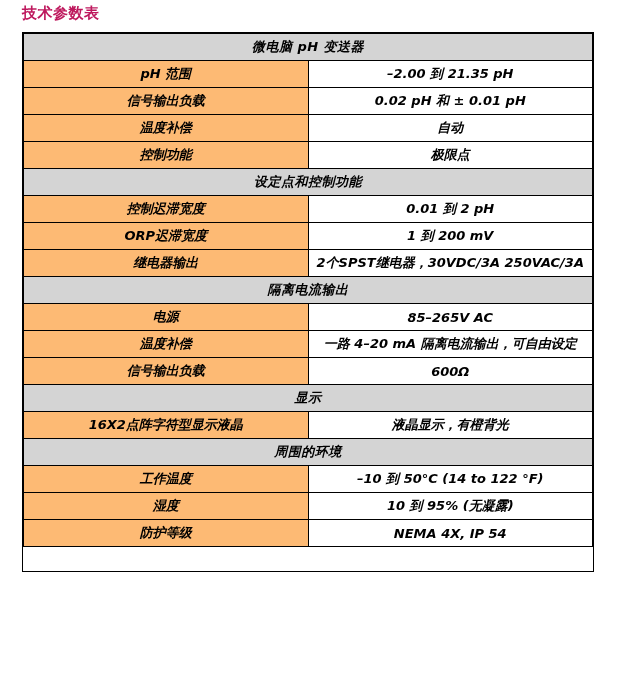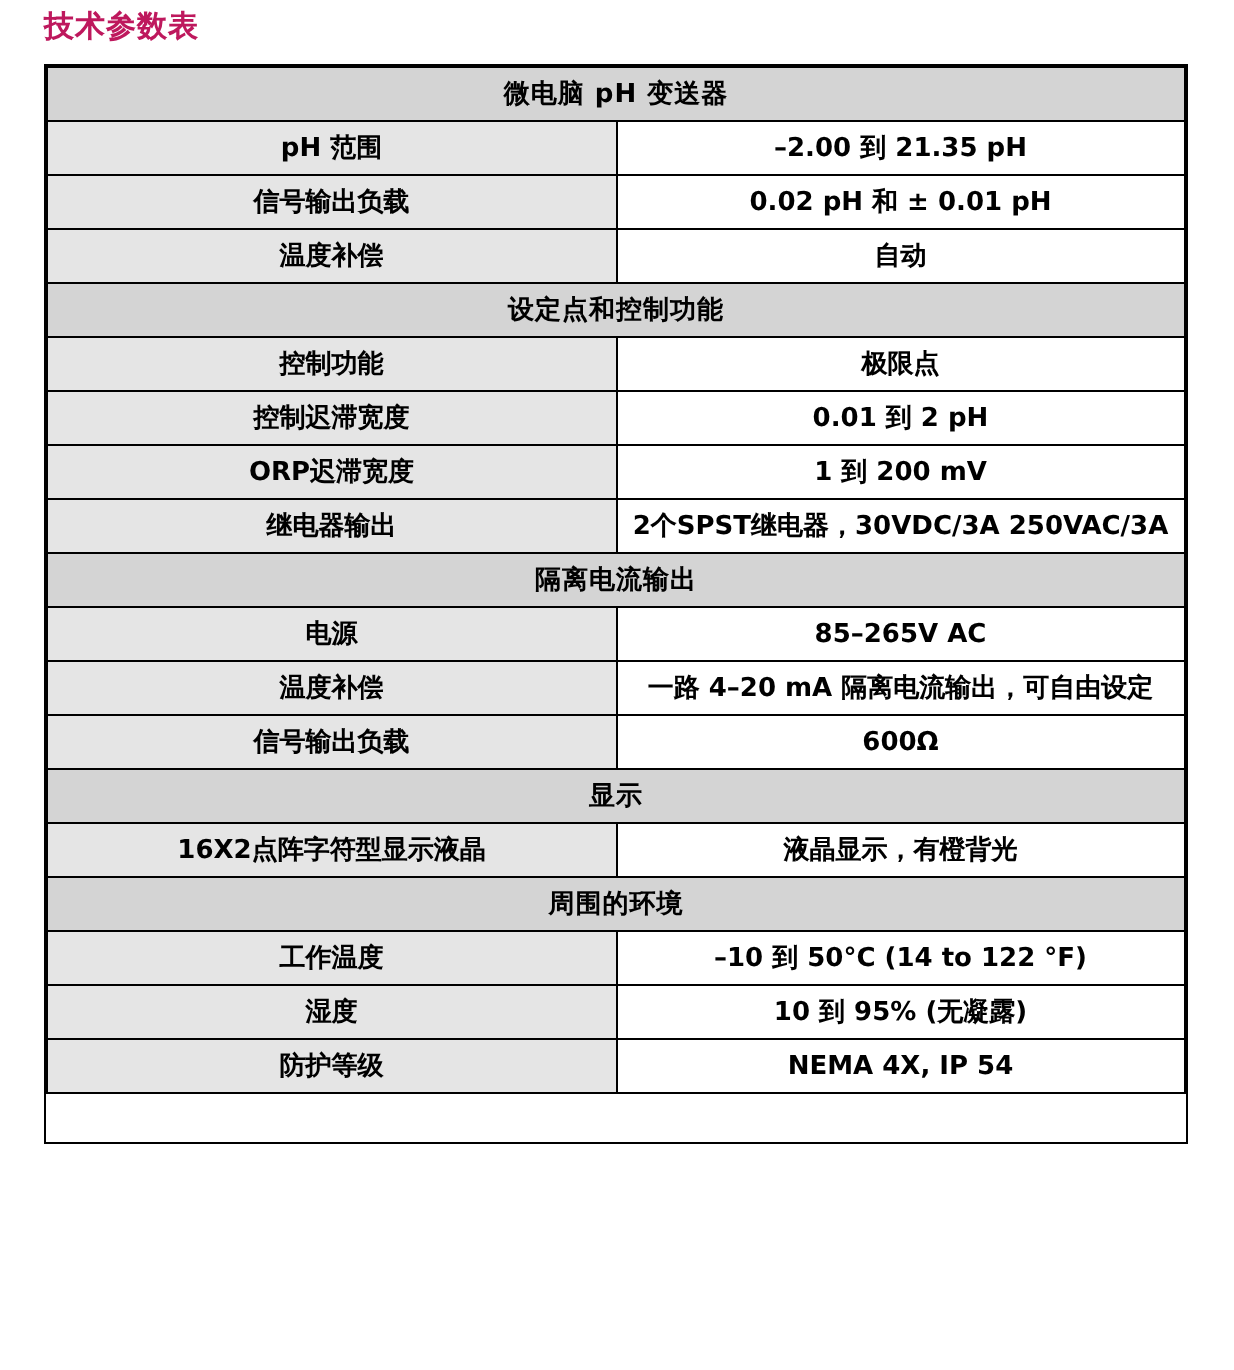--- a/index.html
+++ b/index.html
@@ -33,39 +33,40 @@
     width: 572px;
     height: 540px;
     border: 1px solid #000;
     box-sizing: border-box;
     background: #fff;
   }
   table.spec {
     width: 100%;
     border-collapse: collapse;
     table-layout: fixed;
+    font-style: italic;
   }
   table.spec td {
     border: 1px solid #000;
     padding: 0;
     height: 26px;
     text-align: center;
     vertical-align: middle;
     font-size: 13px;
     font-weight: bold;
     font-family: "DejaVu Sans", "Liberation Sans", sans-serif;
     white-space: nowrap;
   }
   td.section {
     background: #d4d4d4;
     font-weight: bold;
     letter-spacing: 0.5px;
   }
   td.label {
-    background: #e5e5e5;
+    background: #fdba74;
     width: 212px;
   }
   td.value {
     background: #ffffff;
   }
 </style>
 </head>
 <body>
 
 <div class="page-title">技术参数表</div>
@@ -82,25 +83,25 @@
         </tr>
         <tr>
           <td class="label">信号输出负载</td>
           <td class="value">0.02 pH 和 ± 0.01 pH</td>
         </tr>
         <tr>
           <td class="label">温度补偿</td>
           <td class="value">自动</td>
         </tr>
         <tr>
-          <td class="section" colspan="2">设定点和控制功能</td>
+          <td class="label">控制功能</td>
+          <td class="value">极限点</td>
         </tr>
         <tr>
-          <td class="label">控制功能</td>
-          <td class="value">极限点</td>
+          <td class="section" colspan="2">设定点和控制功能</td>
         </tr>
         <tr>
           <td class="label">控制迟滞宽度</td>
           <td class="value">0.01 到 2 pH</td>
         </tr>
         <tr>
           <td class="label">ORP迟滞宽度</td>
           <td class="value">1 到 200 mV</td>
         </tr>
         <tr>

